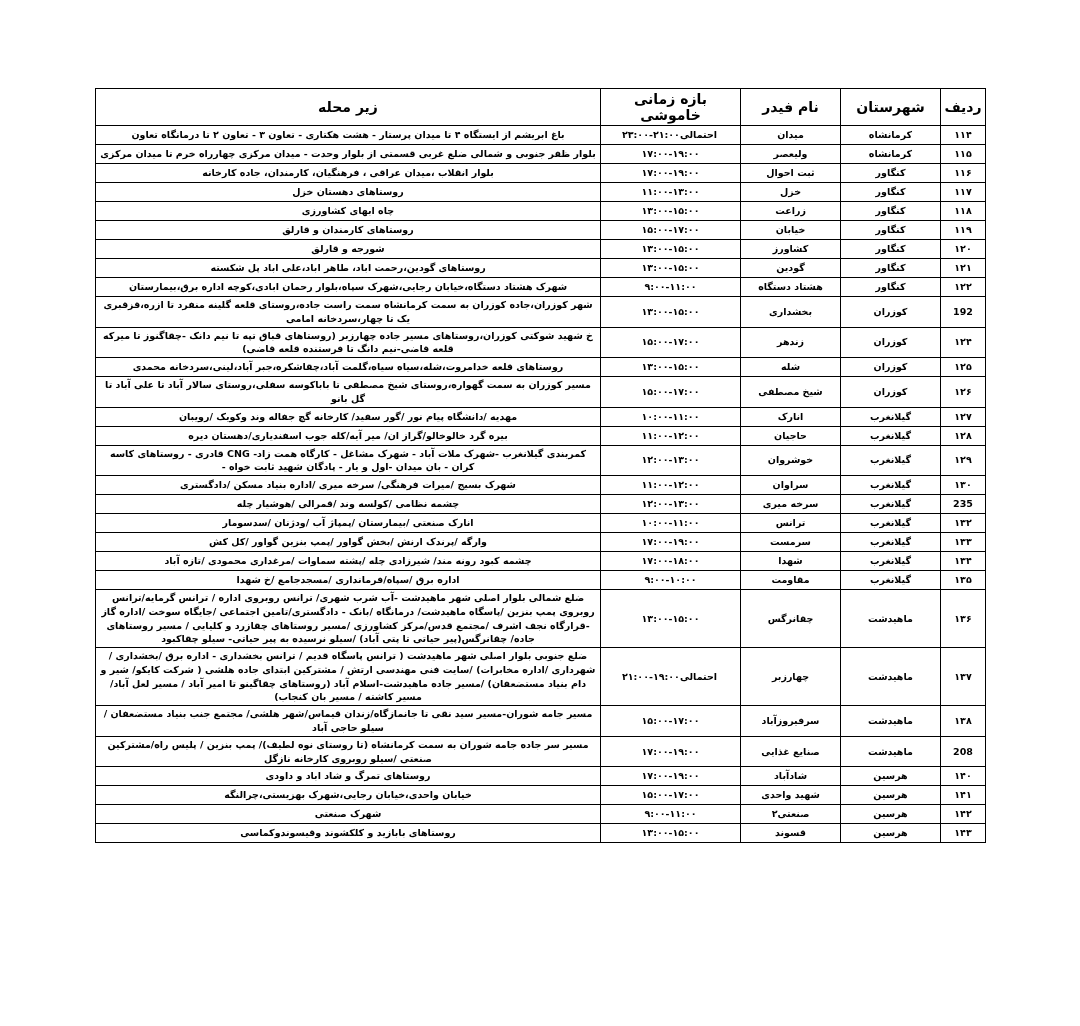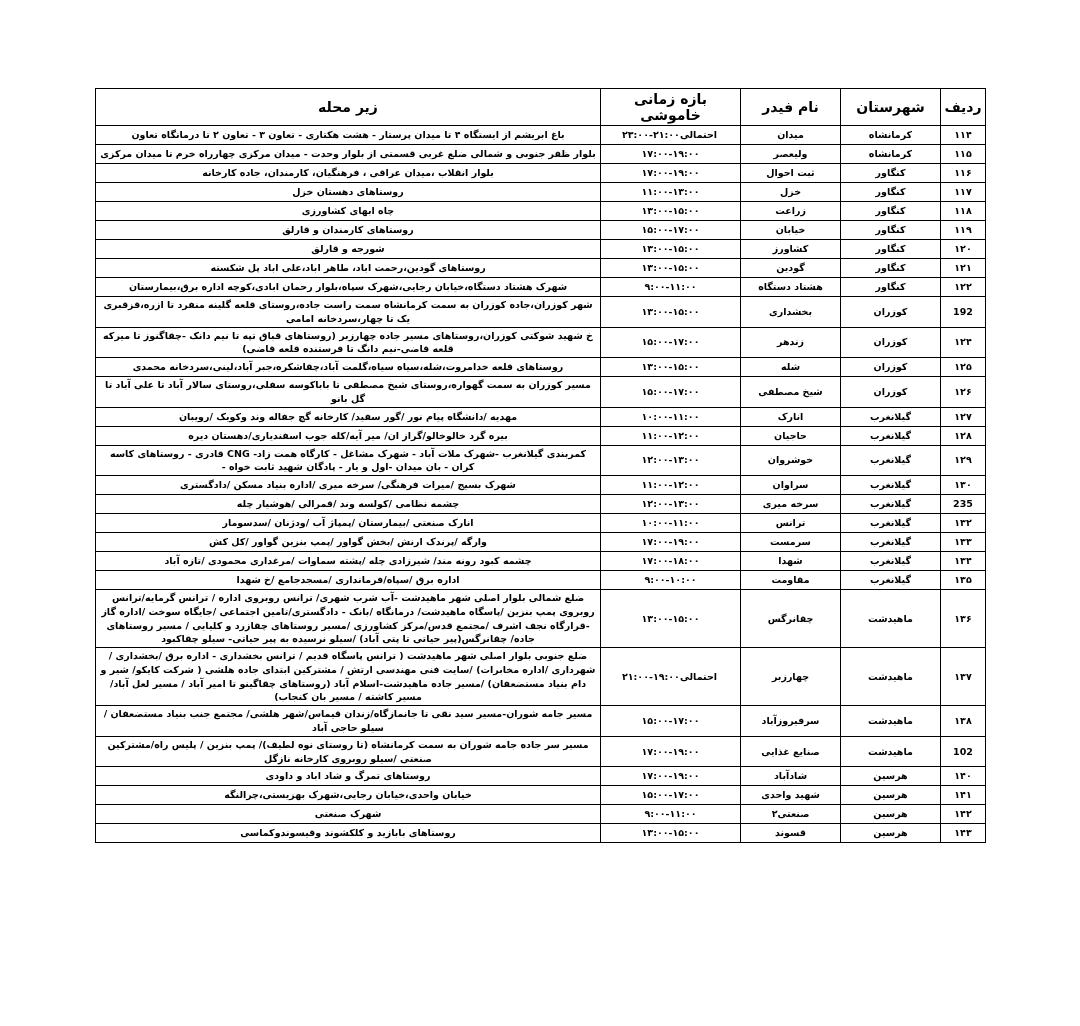--- a/index.html
+++ b/index.html
@@ -349,21 +349,21 @@
     <td class="c-county">ماهیدشت</td>
     <td class="c-feeder">سرفیروزآباد</td>
     <td class="c-time">
       <span class="timewrap" dir="ltr">
         <span class="time-value">۱۵:۰۰-۱۷:۰۰</span>
       </span>
     </td>
     <td class="c-area">مسیر جامه شوران-مسیر سید نقی تا جانمازگاه/زندان قیماس/شهر هلشی/ مجتمع جنب بنیاد مستضعفان / سیلو حاجی آباد</td>
   </tr>
           <tr>
-    <td class="c-row">102</td>
+    <td class="c-row">208</td>
     <td class="c-county">ماهیدشت</td>
     <td class="c-feeder">صنایع غذایی</td>
     <td class="c-time">
       <span class="timewrap" dir="ltr">
         <span class="time-value">۱۷:۰۰-۱۹:۰۰</span>
       </span>
     </td>
     <td class="c-area">مسیر سر جاده جامه شوران به سمت کرمانشاه (تا روستای نوه لطیف)/ پمپ بنزین / پلیس راه/مشترکین صنعتی /سیلو روبروی کارخانه نازگل</td>
   </tr>
           <tr>

